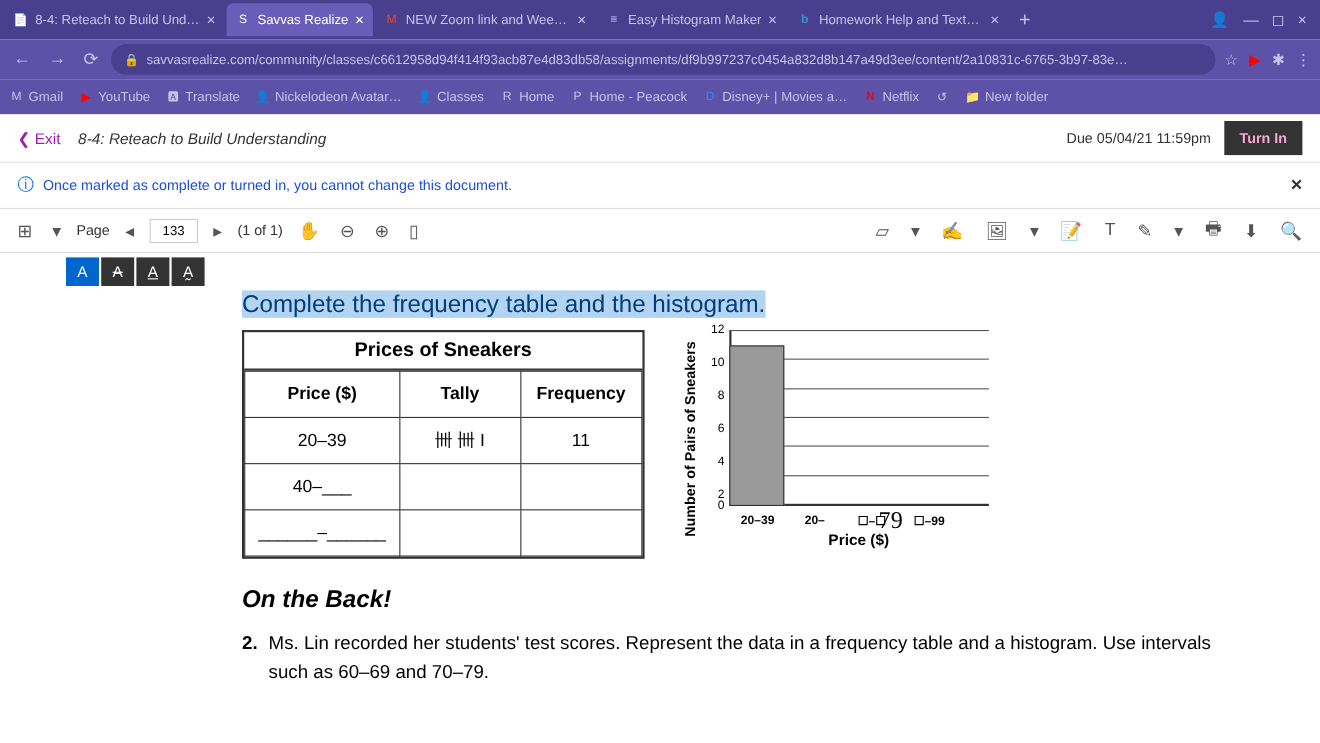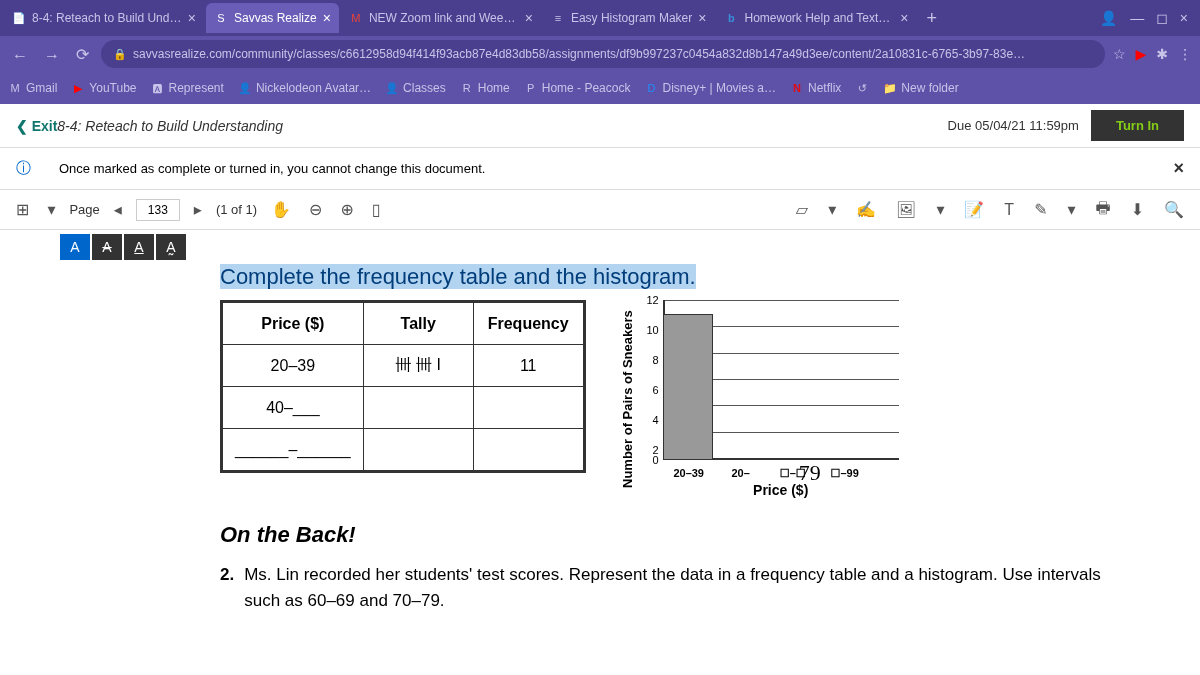--- a/index.html
+++ b/index.html
@@ -22,28 +22,28 @@
 .url-lock { margin-right: 6px; font-size: 11px; }
 .addr-icons { display: flex; gap: 10px; color: #c8c3e8; }
 .addr-icons span { cursor: pointer; font-size: 14px; }
 
 .bookmarks { background: #5d52a8; height: 32px; display: flex; align-items: center; padding: 0 8px; gap: 14px; }
 .bm { display: flex; align-items: center; color: #c8c3e8; font-size: 12px; cursor: pointer; gap: 4px; }
 .bm-icon { width: 14px; height: 14px; display: inline-flex; align-items: center; justify-content: center; font-size: 11px; }
 
 
 .assignment-bar { background: #fff; height: 44px; display: flex; align-items: center; padding: 0 16px; border-bottom: 1px solid #ddd; }
-.exit-link { color: #0f766e; font-weight: bold; font-size: 14px; cursor: pointer; }
+.exit-link { color: #a21caf; font-weight: normal; font-size: 14px; cursor: pointer; margin-right: 16px; }
 .assignment-title { font-size: 14px; color: #333; font-style: italic; }
 .due-text { margin-left: auto; font-size: 13px; color: #333; margin-right: 12px; }
-.turn-in-btn { background: #333; color: #84cc16; padding: 8px 25px; font-size: 13px; font-weight: bold; cursor: pointer; border: none; }
+.turn-in-btn { background: #333; color: #f9a8d4; padding: 8px 14px; font-size: 13px; font-weight: bold; cursor: pointer; border: none; }
 
 .warning-bar { background: #fff; padding: 10px 16px; display: flex; align-items: center; border-bottom: 1px solid #ddd; }
 .warn-icon { color: #0066cc; margin-right: 8px; font-size: 15px; }
-.warn-text { color: #000000; font-size: 13px; margin-left: 20px; }
+.warn-text { color: #1d4ed8; font-size: 13px; }
 .warn-close { margin-left: auto; color: #333; font-size: 18px; font-weight: bold; cursor: pointer; }
 
 
 .pdf-toolbar { background: #fff; height: 40px; display: flex; align-items: center; padding: 0 12px; gap: 10px; border-bottom: 1px solid #ddd; }
 .tb-item { display: flex; align-items: center; cursor: pointer; font-size: 13px; color: #333; }
 .page-input { width: 44px; height: 22px; border: 1px solid #ccc; text-align: center; font-size: 12px; }
 .tb-icon { font-size: 16px; color: #555; padding: 4px; cursor: pointer; }
 .tb-right { margin-left: auto; display: flex; gap: 12px; align-items: center; }
 
 
@@ -142,21 +142,21 @@
   <div class="bm">
       <span class="bm-icon">M</span>
       <span>Gmail</span>
     </div>
   <div class="bm">
       <span class="bm-icon" style="color:#ff0000">▶</span>
       <span>YouTube</span>
     </div>
   <div class="bm">
       <span class="bm-icon">🅰</span>
-      <span>Represent</span>
+      <span>Translate</span>
     </div>
   <div class="bm">
       <span class="bm-icon">👤</span>
       <span>Nickelodeon Avatar…</span>
     </div>
   <div class="bm">
       <span class="bm-icon">👤</span>
       <span>Classes</span>
     </div>
   <div class="bm">
@@ -235,20 +235,21 @@
     </div>
   <div class="tt-btn">A̰</div>
 </div>
 
 <div class="doc-area">
   <span class="instruction">Complete the frequency table and the histogram.</span>
   
   <div class="content-row">
 
     <div class="freq-table-wrap">
+      <div class="ft-title">Prices of Sneakers</div>
       <table class="ft-table">
         <tbody>
             <tr>
           <th>Price ($)</th>
           <th>Tally</th>
           <th>Frequency</th>
         </tr>
         <tr>
           <td>20–39</td>
           <td>卌 卌 I</td>

